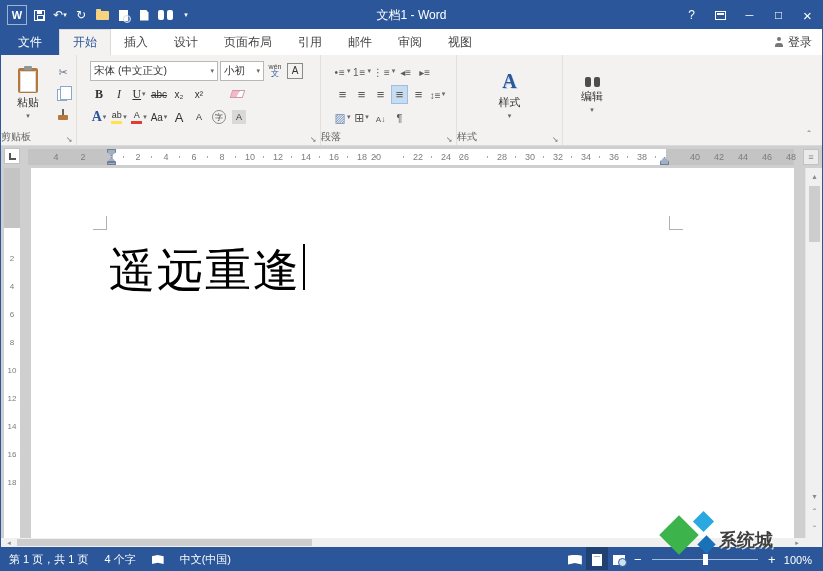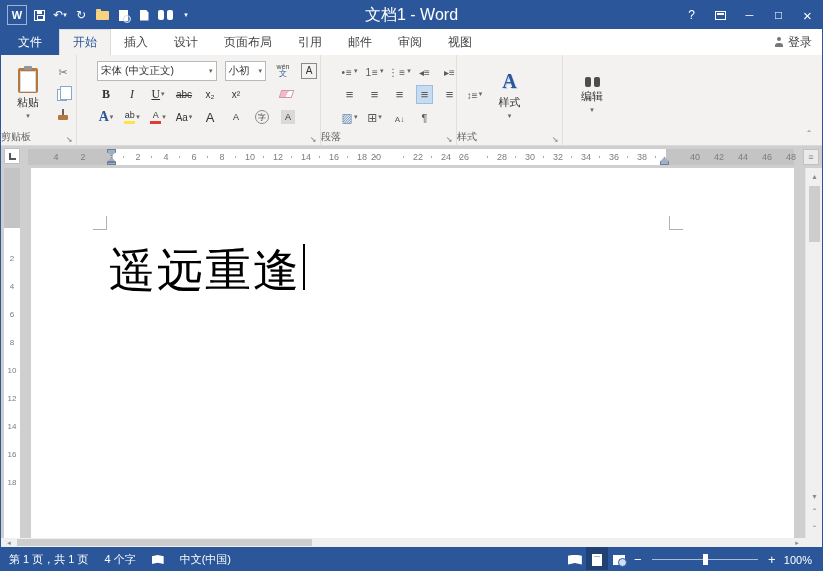--- a/index.html
+++ b/index.html
@@ -21,21 +21,21 @@
   .i-preview{width:9px;height:11px;background:#fff;position:relative;}
   .i-preview::after{content:"";position:absolute;right:-3px;bottom:-2px;width:6px;height:6px;border:1px solid #cfe0f0;border-radius:50%;background:rgba(255,255,255,.25);}
   .i-doc{width:9px;height:11px;background:#fff;clip-path:polygon(0 0,70% 0,100% 28%,100% 100%,0 100%);}
   .i-bino{position:relative;width:15px;height:10px;}
   .i-bino::before,.i-bino::after{content:"";position:absolute;top:0;width:6px;height:10px;border-radius:2px;background:#fff;}
   .i-bino::before{left:0;} .i-bino::after{right:0;}
   .i-bino.dark::before,.i-bino.dark::after{background:#4d4d4d;}
   .dd{display:inline-flex;align-items:center;justify-content:center;}
   .dd::before{content:"▾";font-size:7px;color:#666;}
   .qat .dd::before{color:#fff;}
-  .win-title{position:absolute;left:200px;right:200px;text-align:center;font-size:16px;color:#fff;pointer-events:none;}
+  .win-title{position:absolute;left:200px;right:200px;text-align:center;font-size:12px;color:#fff;pointer-events:none;}
   .win-ctrls{margin-left:auto;display:flex;height:100%;}
   .win-ctrl{width:29px;height:100%;display:flex;align-items:center;justify-content:center;font-size:11px;color:#fff;}
   .ic-help::before{content:"?";font-size:12px;}
   .i-ribbonopt{width:11px;height:9px;border:1px solid #fff;position:relative;}
   .i-ribbonopt::after{content:"";position:absolute;left:1px;right:1px;top:1px;height:2px;background:#fff;}
   .ic-min::before{content:"─";}
   .ic-max::before{content:"□";font-size:12px;}
   .ic-close::before{content:"×";font-size:15px;}
 
   
@@ -64,21 +64,21 @@
   .clip-col{position:absolute;left:52px;top:7px;display:flex;flex-direction:column;gap:4px;}
   .sm-btn{width:20px;height:18px;display:flex;align-items:center;justify-content:center;}
   .ic-scissors::before{content:"✂";font-size:11px;color:#6c7b8a;}
   .i-copy{position:relative;width:10px;height:12px;background:#fff;border:1px solid #8aa8cc;margin-top:3px;margin-right:3px;}
   .i-copy::before{content:"";position:absolute;left:2px;top:-4px;width:10px;height:12px;background:#fff;border:1px solid #8aa8cc;}
   .i-painter{position:relative;width:12px;height:13px;}
   .i-painter::before{content:"";position:absolute;left:1px;top:6px;width:10px;height:5px;background:#b5793c;border-radius:1px;}
   .i-painter::after{content:"";position:absolute;left:5px;top:0;width:2px;height:6px;background:#666;}
 
   .g-font{width:244px;}
-  .f-row{position:absolute;left:20px;right:2px;display:flex;align-items:center;gap:8px;}
+  .f-row{position:absolute;left:13px;right:2px;display:flex;align-items:center;gap:2px;}
   .r1{top:5px;height:21px;} .r2{top:29px;height:20px;} .r3{top:51px;height:22px;}
   .combo{height:20px;background:#fff;border:1px solid #b8b8b8;display:flex;align-items:center;padding:0 3px;font-size:10.5px;color:#333;white-space:nowrap;overflow:hidden;}
   .combo .dd{margin-left:auto;}
   .c-name{width:128px;} .c-size{width:44px;}
   .fbtn{min-width:18px;height:19px;display:flex;align-items:center;justify-content:center;color:#333;gap:1px;}
   .t-b{font-family:"Liberation Serif","DejaVu Serif",serif;font-weight:bold;font-size:12px;}
   .t-i{font-family:"Liberation Serif","DejaVu Serif",serif;font-style:italic;font-size:12px;}
   .t-u{font-family:"Liberation Serif","DejaVu Serif",serif;text-decoration:underline;font-size:12px;}
   .t-abc{font-size:10px;text-decoration:line-through;}
   .t-sm{font-size:10px;}
@@ -549,14 +549,20 @@
       <div class="slider">
         <span class="track"></span>
         <span class="notch"></span>
         <span class="thumb"></span>
       </div>
       <span class="zoom-btn">+</span>
       <span class="zoom-label">100%</span>
     </div>
   </div>
 
+  <div class="wm wm-xtc">
+    <span class="dmd d-green"></span>
+    <span class="dmd d-blue"></span>
+    <span class="dmd d-navy"></span>
+    <span class="site">系统城</span>
+  </div>
 
 </div>
 
 </body></html>

